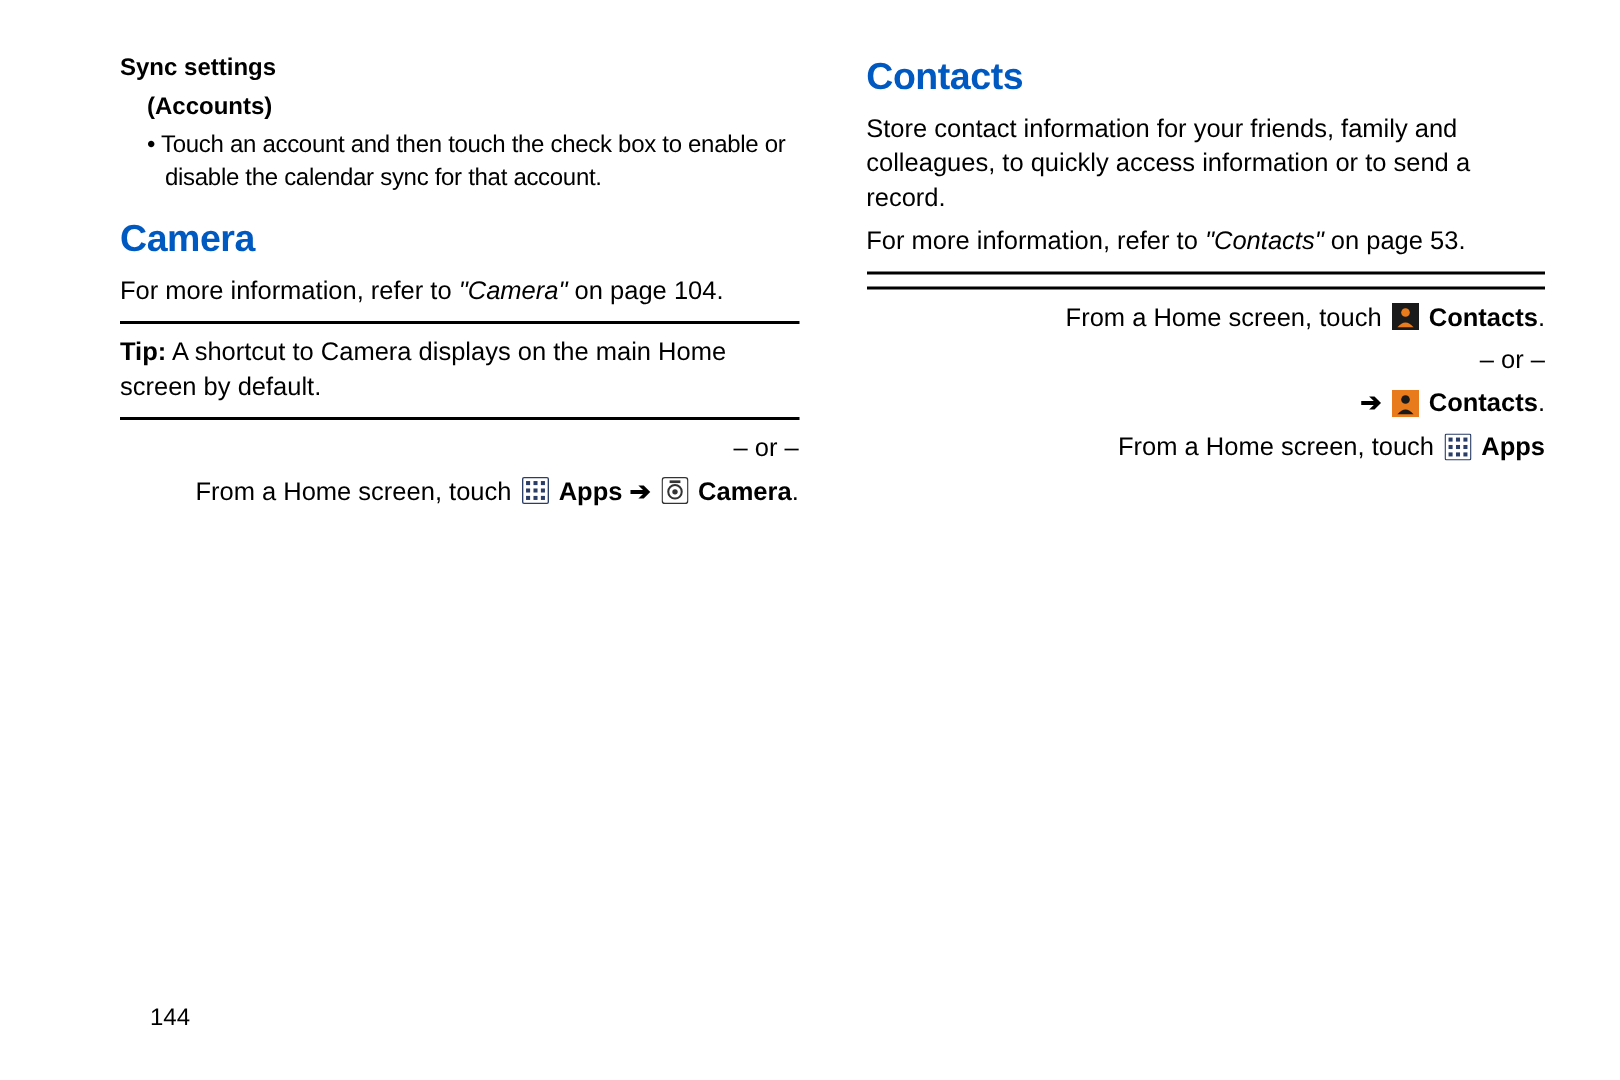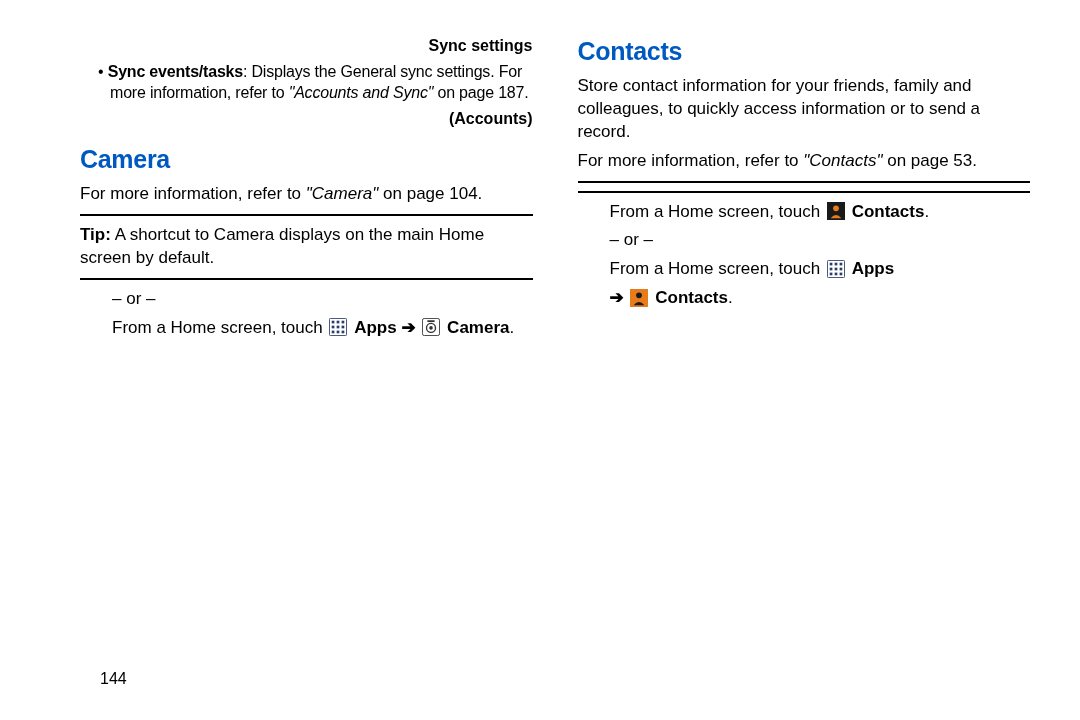--- a/index.html
+++ b/index.html
@@ -20,21 +20,20 @@
     gap: 45px;
   }
   .col {
     flex: 1;
     min-width: 0;
   }
   .subhead-bold {
     font-weight: bold;
     font-size: 16px;
     margin-bottom: 4px;
-    text-align: right;
   }
   .bullet {
     padding-left: 30px;
     text-indent: -12px;
     font-size: 16px;
     margin-bottom: 4px;
     letter-spacing: -0.2px;
   }
   .bullet::before {
     content: "• ";
@@ -52,20 +51,21 @@
     margin: 0 0 6px 0;
     font-size: 17px;
   }
   hr.thick {
     border: none;
     border-top: 2px solid #000;
     margin: 8px 0;
   }
   .indent-block {
     padding-left: 32px;
+    text-align: right;
   }
   .pagenum {
     position: absolute;
     left: 100px;
     bottom: 30px;
     font-size: 16px;
     margin-top: 36px;
   }
   .icon {
     display: inline-block;
@@ -79,25 +79,25 @@
   .icon svg { width: 100%; height: 100%; display: block; }
   .arrow { font-weight: bold; }
 </style>
 </head>
 <body>
 
 <div class="page">
 
   <div class="col">
     <div class="subhead-bold">Sync settings</div>
+
+    <div class="subhead-bold" style="padding-left:18px;">(Accounts)</div>
     <div class="bullet">
-      <span class="bold">Sync events/tasks</span><span>: Displays the General sync settings. For more information, refer to </span><span class="italic">"Accounts and Sync"</span><span> on page 187.</span>
+      <span>Touch an account and then touch the check box to enable or disable the calendar sync for that account.</span>
     </div>
-
-    <div class="subhead-bold" style="padding-left:18px;">(Accounts)</div>
 
     <div class="h1-blue">Camera</div>
     <p class="body-p">
       <span>For more information, refer to </span><span class="italic">"Camera"</span><span> on page 104.</span>
     </p>
 
     <hr class="thick">
     <p class="body-p">
       <span class="bold">Tip:</span><span> A shortcut to Camera displays on the main Home screen by default.</span>
     </p>
@@ -155,47 +155,47 @@
           <svg viewBox="0 0 20 20">
               <rect width="20" height="20" fill="#1a1a1a"></rect>
               <circle cx="10" cy="7" r="3.2" fill="#e87b1c"></circle>
               <path d="M4 18 Q10 11 16 18 Z" fill="#e87b1c"></path>
             </svg>
         </span>
         <span class="bold">Contacts</span><span>.</span>
       </p>
       <p class="body-p">– or –</p>
       <p class="body-p">
+        <span class="arrow">➔</span>
+        <span class="icon">
+          <svg viewBox="0 0 20 20">
+              <rect width="20" height="20" fill="#e87b1c"></rect>
+              <circle cx="10" cy="7" r="3.2" fill="#1a1a1a"></circle>
+              <path d="M4 18 Q10 11 16 18 Z" fill="#1a1a1a"></path>
+            </svg>
+        </span>
+        <span class="bold">Contacts</span><span>.</span>
+      </p>
+      <p class="body-p">
         <span>From a Home screen, touch </span>
         <span class="icon">
           <svg viewBox="0 0 20 20">
               <rect x="0.5" y="0.5" width="19" height="19" rx="1" fill="#fff" stroke="#2a3d66"></rect>
           <g fill="#2a3d66">
           <rect x="3" y="3" width="3" height="3"></rect>
                 <rect x="8.5" y="3" width="3" height="3"></rect>
                 <rect x="14" y="3" width="3" height="3"></rect>
           <rect x="3" y="8.5" width="3" height="3"></rect>
                 <rect x="8.5" y="8.5" width="3" height="3"></rect>
                 <rect x="14" y="8.5" width="3" height="3"></rect>
           <rect x="3" y="14" width="3" height="3"></rect>
                 <rect x="8.5" y="14" width="3" height="3"></rect>
                 <rect x="14" y="14" width="3" height="3"></rect>
           </g>
             </svg>
         </span>
         <span class="bold">Apps</span>
       </p>
-      <p class="body-p">
-        <span class="arrow">➔</span>
-        <span class="icon">
-          <svg viewBox="0 0 20 20">
-              <rect width="20" height="20" fill="#e87b1c"></rect>
-              <circle cx="10" cy="7" r="3.2" fill="#1a1a1a"></circle>
-              <path d="M4 18 Q10 11 16 18 Z" fill="#1a1a1a"></path>
-            </svg>
-        </span>
-        <span class="bold">Contacts</span><span>.</span>
-      </p>
     </div>
   </div>
 </div>
 
 <div class="pagenum">144</div>
 
 </body></html>

